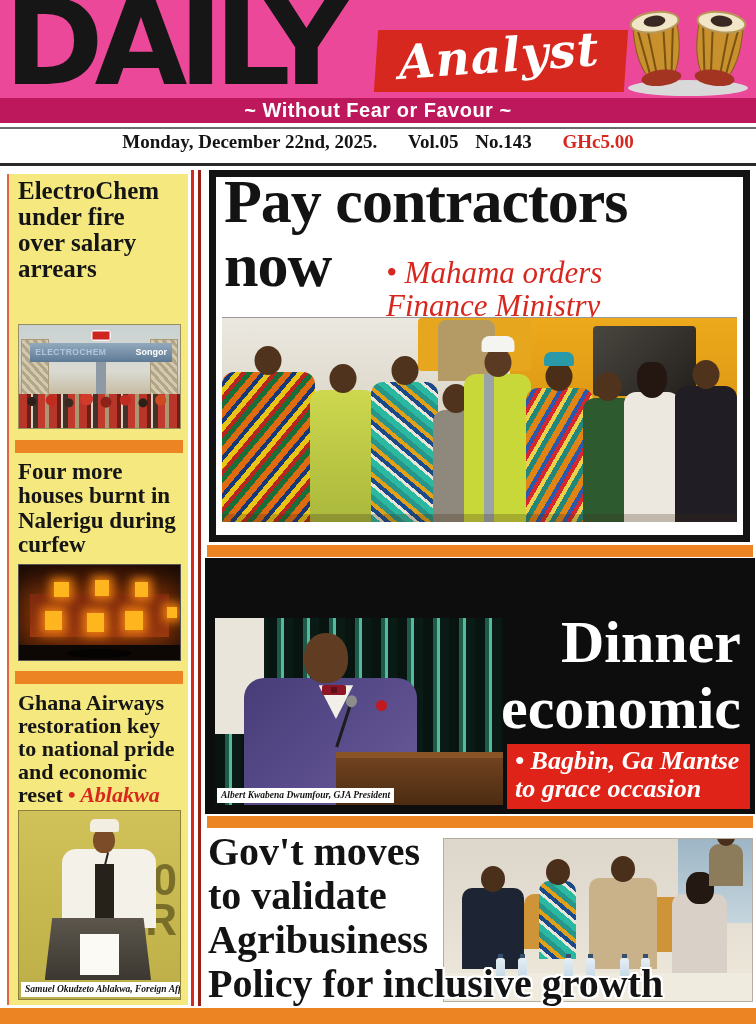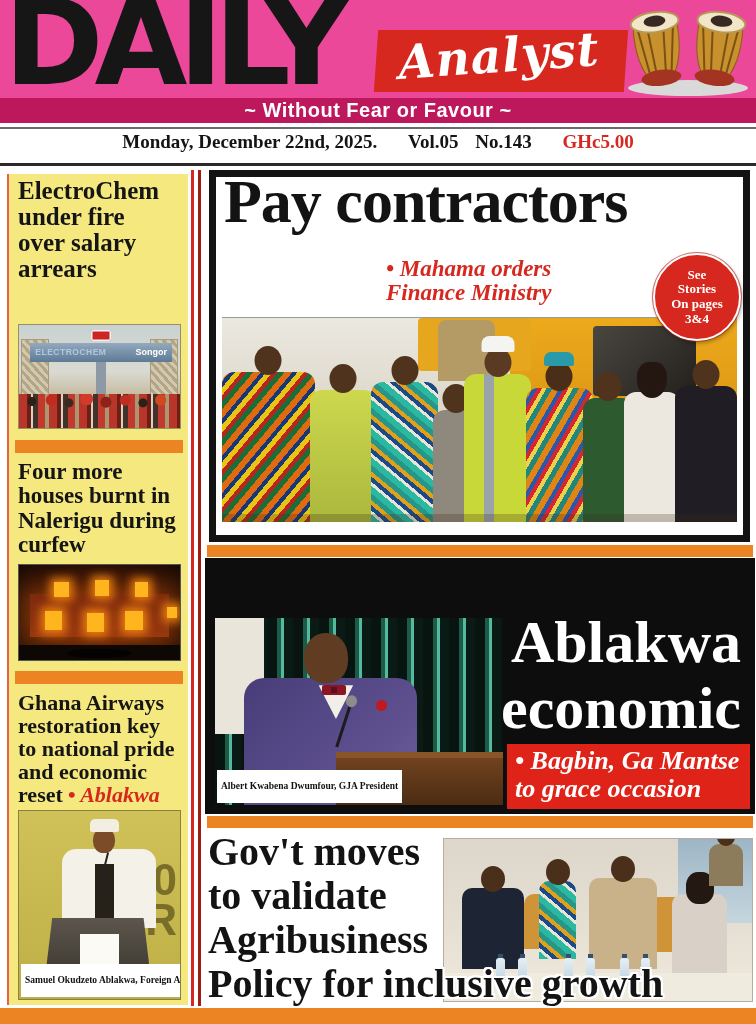--- a/index.html
+++ b/index.html
@@ -40,21 +40,21 @@
   .s2-head { top:286px; font-size:23px; line-height:1.06; }
   .s3-head { top:517px; font-size:22px; line-height:1.05; }
   .s-kick { position:absolute; left:9px; width:170px; color:#d7281f; font-style:italic; font-weight:bold; white-space:pre-line; }
   .s1-kick { top:112px; font-size:15px; line-height:1.15; }
   .red-it { color:#d7281f; font-style:italic; margin-left:5px; }
   .obar-s { position:absolute; left:6px; width:168px; height:13px; background:#ec8424; }
   .b1 { top:266px; } .b2 { top:497px; }
 
   .photo { position:absolute; overflow:hidden; }
   .p-caption { position:absolute; left:2px; right:auto; bottom:2px; background:#fff; color:#111;
-    font-weight:bold; font-size:9.5px; line-height:1; padding:12px 4px; white-space:nowrap; z-index:8;margin-top:19px; }
+    font-style:italic; font-weight:bold; font-size:9.5px; line-height:1; padding:3px 4px; white-space:nowrap; z-index:8;margin-top:19px; }
 
   
   .photo1 { left:9px; top:150px; width:163px; height:105px; background:linear-gradient(180deg,#c9d2d2 0%,#d9dad2 45%,#c5b89c 70%,#a99270 100%); border:1px solid #9a8f60; }
   .p1-beam { position:absolute; left:7%; right:5%; top:17%; height:19%; background:linear-gradient(180deg,#93a9bd,#5d7a95); display:flex; align-items:center; justify-content:space-between; padding:0 5px; }
   .p1-co  { color:#b9d0e8; font-family:"Liberation Sans",sans-serif; font-weight:bold; font-size:8.5px; letter-spacing:.5px; opacity:.85; }
   .p1-site{ color:#fff;    font-family:"Liberation Sans",sans-serif; font-weight:bold; font-size:9px; }
   .p1-logo { position:absolute; left:45%; top:5%; width:20px; height:11px; background:#cf2520; border-radius:2px; box-shadow:inset 0 0 0 1.5px #f4f4f8; }
   .p1-tower { position:absolute; bottom:30%; width:17%; height:56%; background:repeating-linear-gradient(48deg,#d3c9af 0 3px,#b3a587 3px 6px); border:1px solid #a99a7c; }
   .p1-tl { left:1.5%; } .p1-tr { right:1.5%; }
   .p1-pillar { position:absolute; left:48%; top:36%; width:6%; height:34%; background:#8d9aa6; }
@@ -98,21 +98,21 @@
   .p3-paper { position:absolute; left:38%; bottom:24px; width:24%; height:22%; background:#fbfaf5; z-index:6; }
 
   
   .vrule1 { position:absolute; left:191px; top:170px; width:3px; height:836px; background:#d7281f; }
   .vrule2 { position:absolute; left:198px; top:170px; width:3px; height:836px; background:#9c1d14; }
 
   
   .main-box { position:absolute; left:209px; top:170px; width:541px; height:372px; background:#fff; border:7px solid #131313; }
   .main-h1 { position:absolute; left:8px; top:-8px;  font-size:62px; font-weight:bold; color:#131313; letter-spacing:-1px; line-height:1.05; }
   .main-h2 { position:absolute; left:8px; top:56px;  font-size:62px; font-weight:bold; color:#131313; letter-spacing:-1px; line-height:1.05; }
-  .main-kick { position:absolute; left:170px; top:80px; font-size:23px; line-height:1.06; color:#d7281f; font-style:italic; font-weight:bold; white-space:pre-line; }
+  .main-kick { position:absolute; left:170px; top:80px; font-size:31px; line-height:1.06; color:#d7281f; font-style:italic; font-weight:normal; white-space:pre-line; }
   .badge { position:absolute; right:2px; top:76px; width:88px; height:88px; border-radius:50%; background:#d7281f;
     border:2px solid #fff; box-shadow:0 0 0 1px rgba(180,30,20,.6), 1px 2px 4px rgba(0,0,0,.35);
     color:#fff; font-weight:bold; font-size:13px; line-height:1.12; text-align:center; white-space:pre-line;
     display:flex; align-items:center; justify-content:center; z-index:9; }
 
   
   .main-photo { left:6px; top:140px; width:515px; height:205px; position:absolute; overflow:hidden;
     background:linear-gradient(180deg,#ebe8e0 0%,#dfdacd 38%,#cbc2b0 100%); border-top:1px solid #999; }
   .mp-mach1 { position:absolute; right:-2%; top:-4%; width:46%; height:60%; background:linear-gradient(180deg,#eeab1c,#d99413); border-radius:6px; }
   .mp-win1  { position:absolute; right:8%; top:4%; width:20%; height:34%; background:linear-gradient(135deg,#4a4640,#23201c); border-radius:4px; }
@@ -295,26 +295,23 @@
       <div class="p3-paper"></div>
       <div class="p-caption">Samuel Okudzeto Ablakwa, Foreign Affairs Minister</div>
     </div>
   </aside>
 
   <div class="vrule1"></div>
   <div class="vrule2"></div>
 
   <section class="main-box">
     <h1 class="main-h1">Pay contractors</h1>
+    <h1 class="main-h2">now</h1>
     <p class="main-kick">• Mahama orders
 Finance Ministry</p>
-    <div class="badge">See
-Stories
-On pages
-3&amp;4</div>
 
     <div class="main-photo">
       <div class="mp-mach1"></div>
       <div class="mp-win1"></div>
       <div class="mp-mach2"></div>
       <div class="mp-man-back"></div>
       <div class="fig kente-a f1"></div>
       <div class="fig f2"></div>
       <div class="fig kente-b f3"></div>
       <div class="fig f4"></div>
@@ -327,21 +324,21 @@
       <div class="fig f7"></div>
       <div class="fig f8"></div>
       <div class="fig f9"></div>
       <div class="mp-shadow"></div>
     </div>
   </section>
 
   <div class="hbar hb1"></div>
 
   <section class="gja-box">
-    <h1 class="gja-h2">Ablakwa</h1>
+    <h1 class="gja-h2">Dinner</h1>
     <h1 class="gja-h3">economic</h1>
 
     <div class="gja-photo">
       <div class="gp-wall"></div>
       <div class="gp-body"></div>
       <div class="gp-head"></div>
       <div class="gp-shirt"></div>
       <div class="gp-bow"></div>
       <div class="gp-flower"></div>
       <div class="gp-mic"></div>

